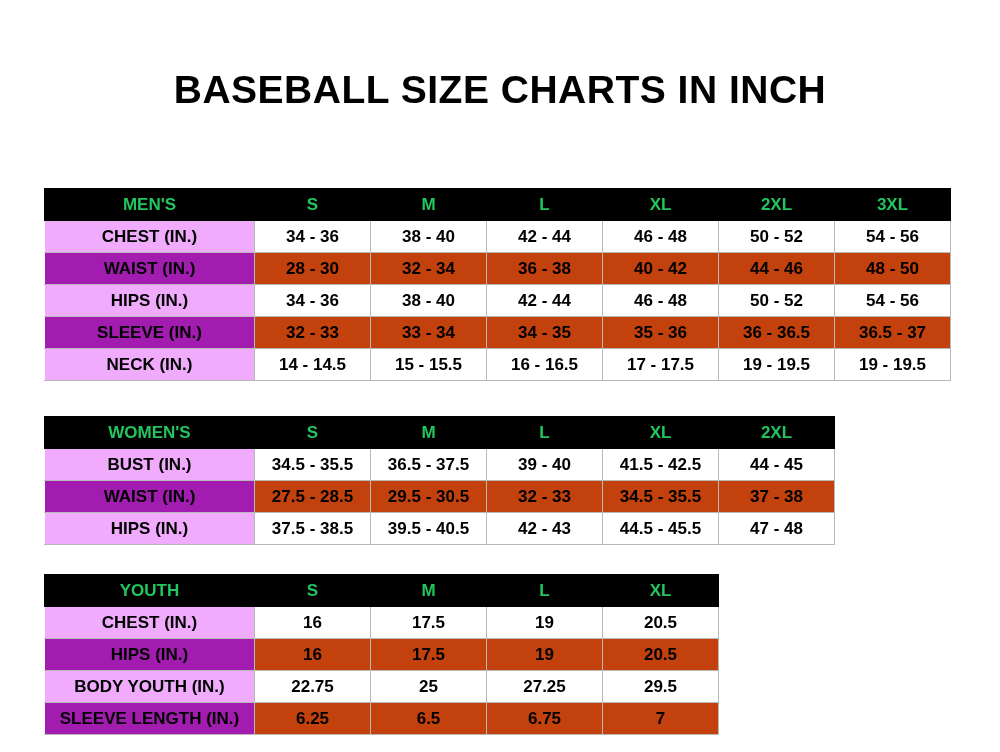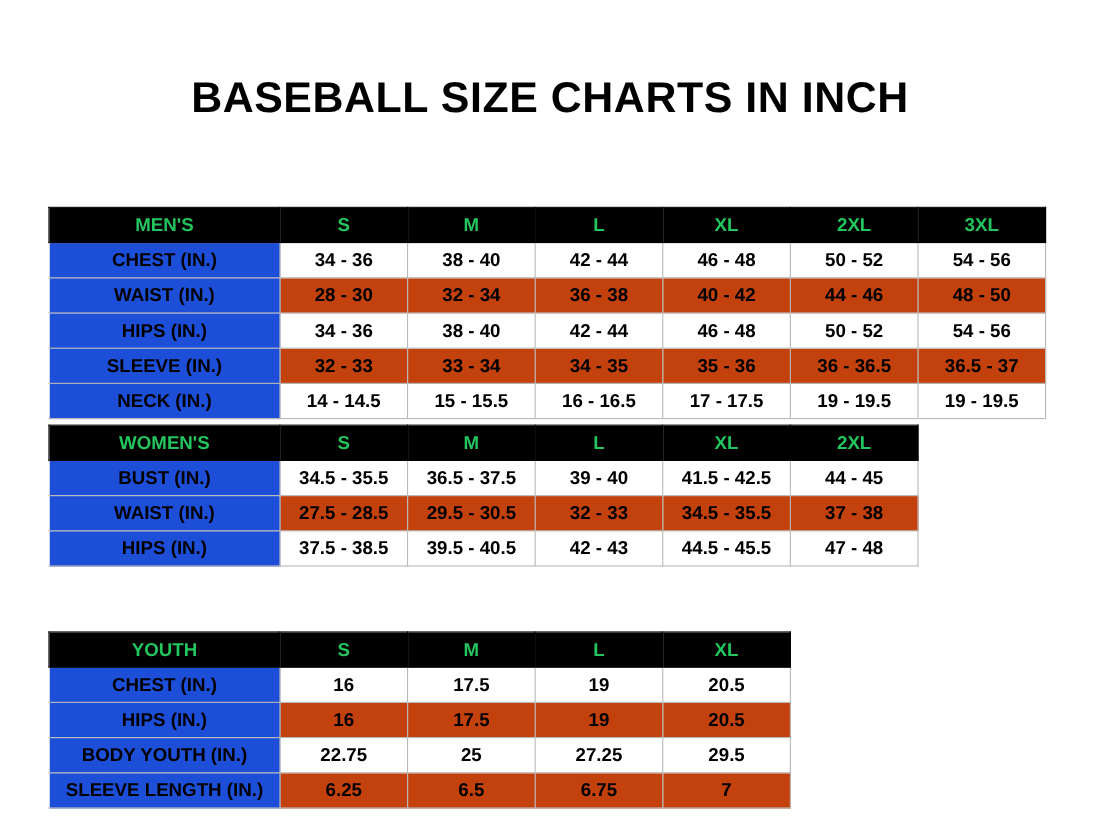--- a/index.html
+++ b/index.html
@@ -60,31 +60,31 @@
   .chart tbody td {
     height: 31px;
     font-size: 17px;
     background: #ffffff;
   }
   .chart tbody tr.alt td {
     background: #c2410c;
   }
   .chart tbody td.rowlabel {
     text-align: center;
-    background: #1d4ed8;
+    background: #f0abfc;
     border-left: 1px solid #ffffff;
   }
   .chart tbody tr.alt td.rowlabel {
-    background: #1d4ed8;
+    background: #a21caf;
   }
 
   
   #mens-chart { top: 188px; left: 44px; width: 906px; }
   
-  #womens-chart { top: 386px; left: 44px; width: 789px; }
+  #womens-chart { top: 416px; left: 44px; width: 789px; }
   
   #youth-chart { top: 549px; left: 44px; width: 672px; margin-top: 25px; }
 </style>
 </head>
 <body>
 
 <div class="page">
 
   <div class="title">BASEBALL SIZE CHARTS IN INCH</div>
 

